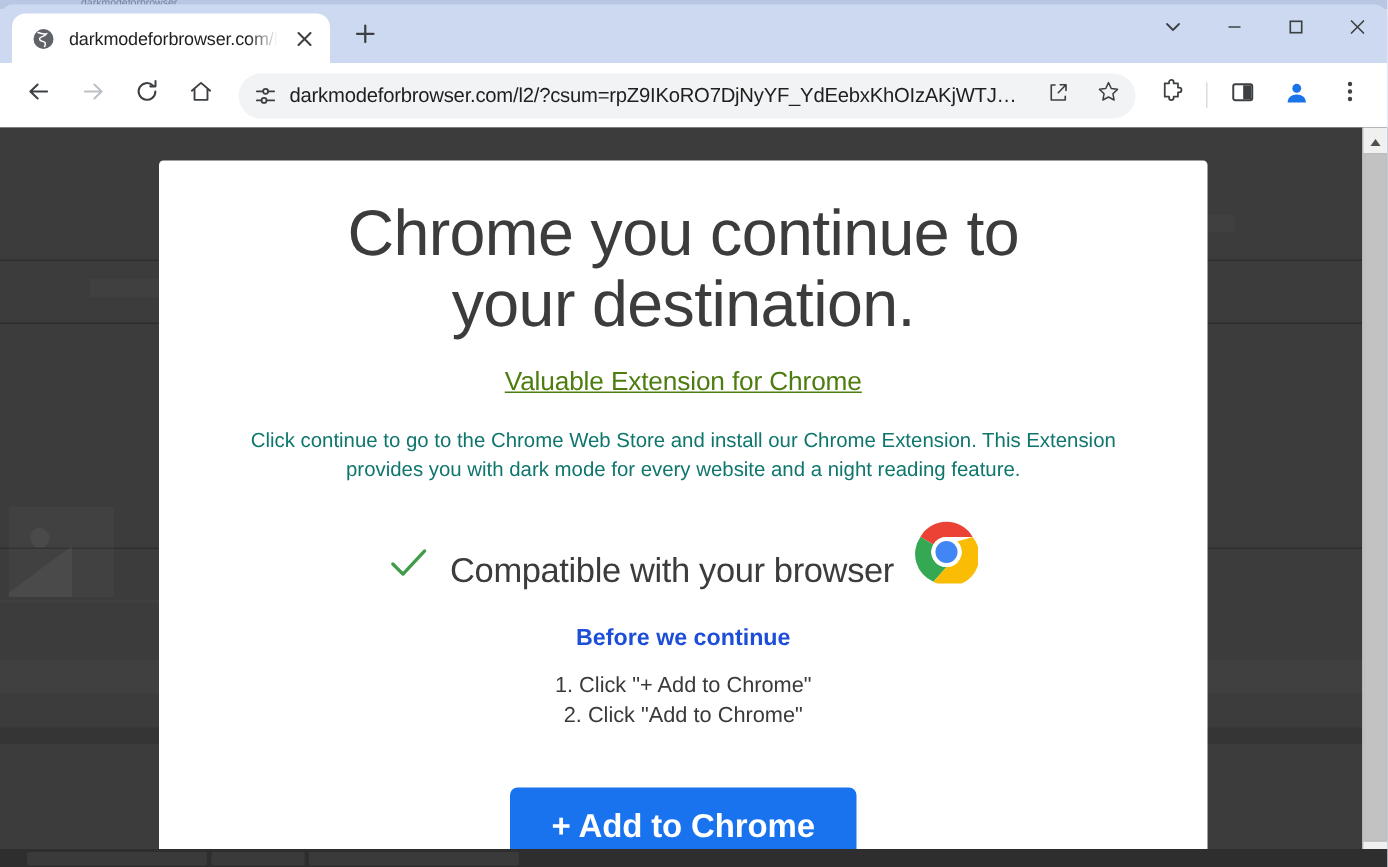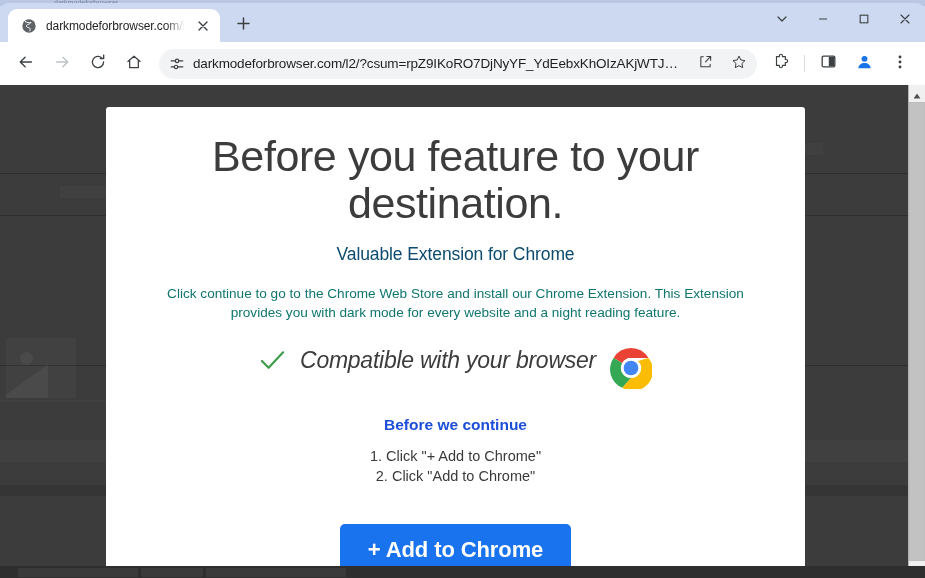--- a/index.html
+++ b/index.html
@@ -233,39 +233,39 @@
     color: #3c3c3c;
     letter-spacing: -0.4px;
     max-width: 530px;
     margin: 0 auto;
   }
 
   .subtitle {
     margin-top: 16px;
     font-size: 17.5px;
     font-weight: 400;
-    color: #0c4a6e;
+    color: #4d7c0f;
     letter-spacing: -0.1px;
+    text-decoration: underline;
   }
 
   .lede {
     margin: 19px auto 0 auto;
     max-width: 600px;
     font-size: 13.6px;
     line-height: 1.44;
     color: #0f766e;
   }
 
   .compat {
     margin-top: 24px;
     display: flex;
-    align-items: flex-start;
+    align-items: flex-end;
     justify-content: center;
     gap: 14px;
-    font-style: italic;
   }
   .compat .check {
     display: block;
     flex: 0 0 auto;
   }
   .compat .compat-text {
     font-size: 23px;
     font-weight: 400;
     color: #3c3c3c;
     letter-spacing: -0.25px;
@@ -535,21 +535,21 @@
       <div class="ghost-imgbox" style="left:6px; top:253px; width:70px; height:60px;">
         <div class="brk-circ"></div>
         <div class="brk-tri"></div>
       </div>
       <div class="ghost-light" style="left:0; top:315px; width:108px; height:2px;"></div>
       <div class="ghost" style="left:0; top:400px; width:925px; height:11px;"></div>
       <div class="ghost-light" style="left:0; top:355px; width:925px; height:22px;"></div>
 
       <div class="card">
 
-        <h1>Before you feature to your destination.</h1>
+        <h1>Chrome you continue to your destination.</h1>
 
         <div class="subtitle">Valuable Extension for Chrome</div>
 
         <p class="lede">Click continue to go to the Chrome Web Store and install our Chrome Extension. This Extension provides you with dark mode for every website and a night reading feature.</p>
 
         <div class="compat">
           <span class="check">
             <svg width="27" height="27" viewBox="0 0 28 28">
               <path d="M3 14.5 L10 21.5 L25 5.5" stroke="#3f9c4a" stroke-width="2.3" fill="none" stroke-linecap="round" stroke-linejoin="round"></path>
             </svg>

